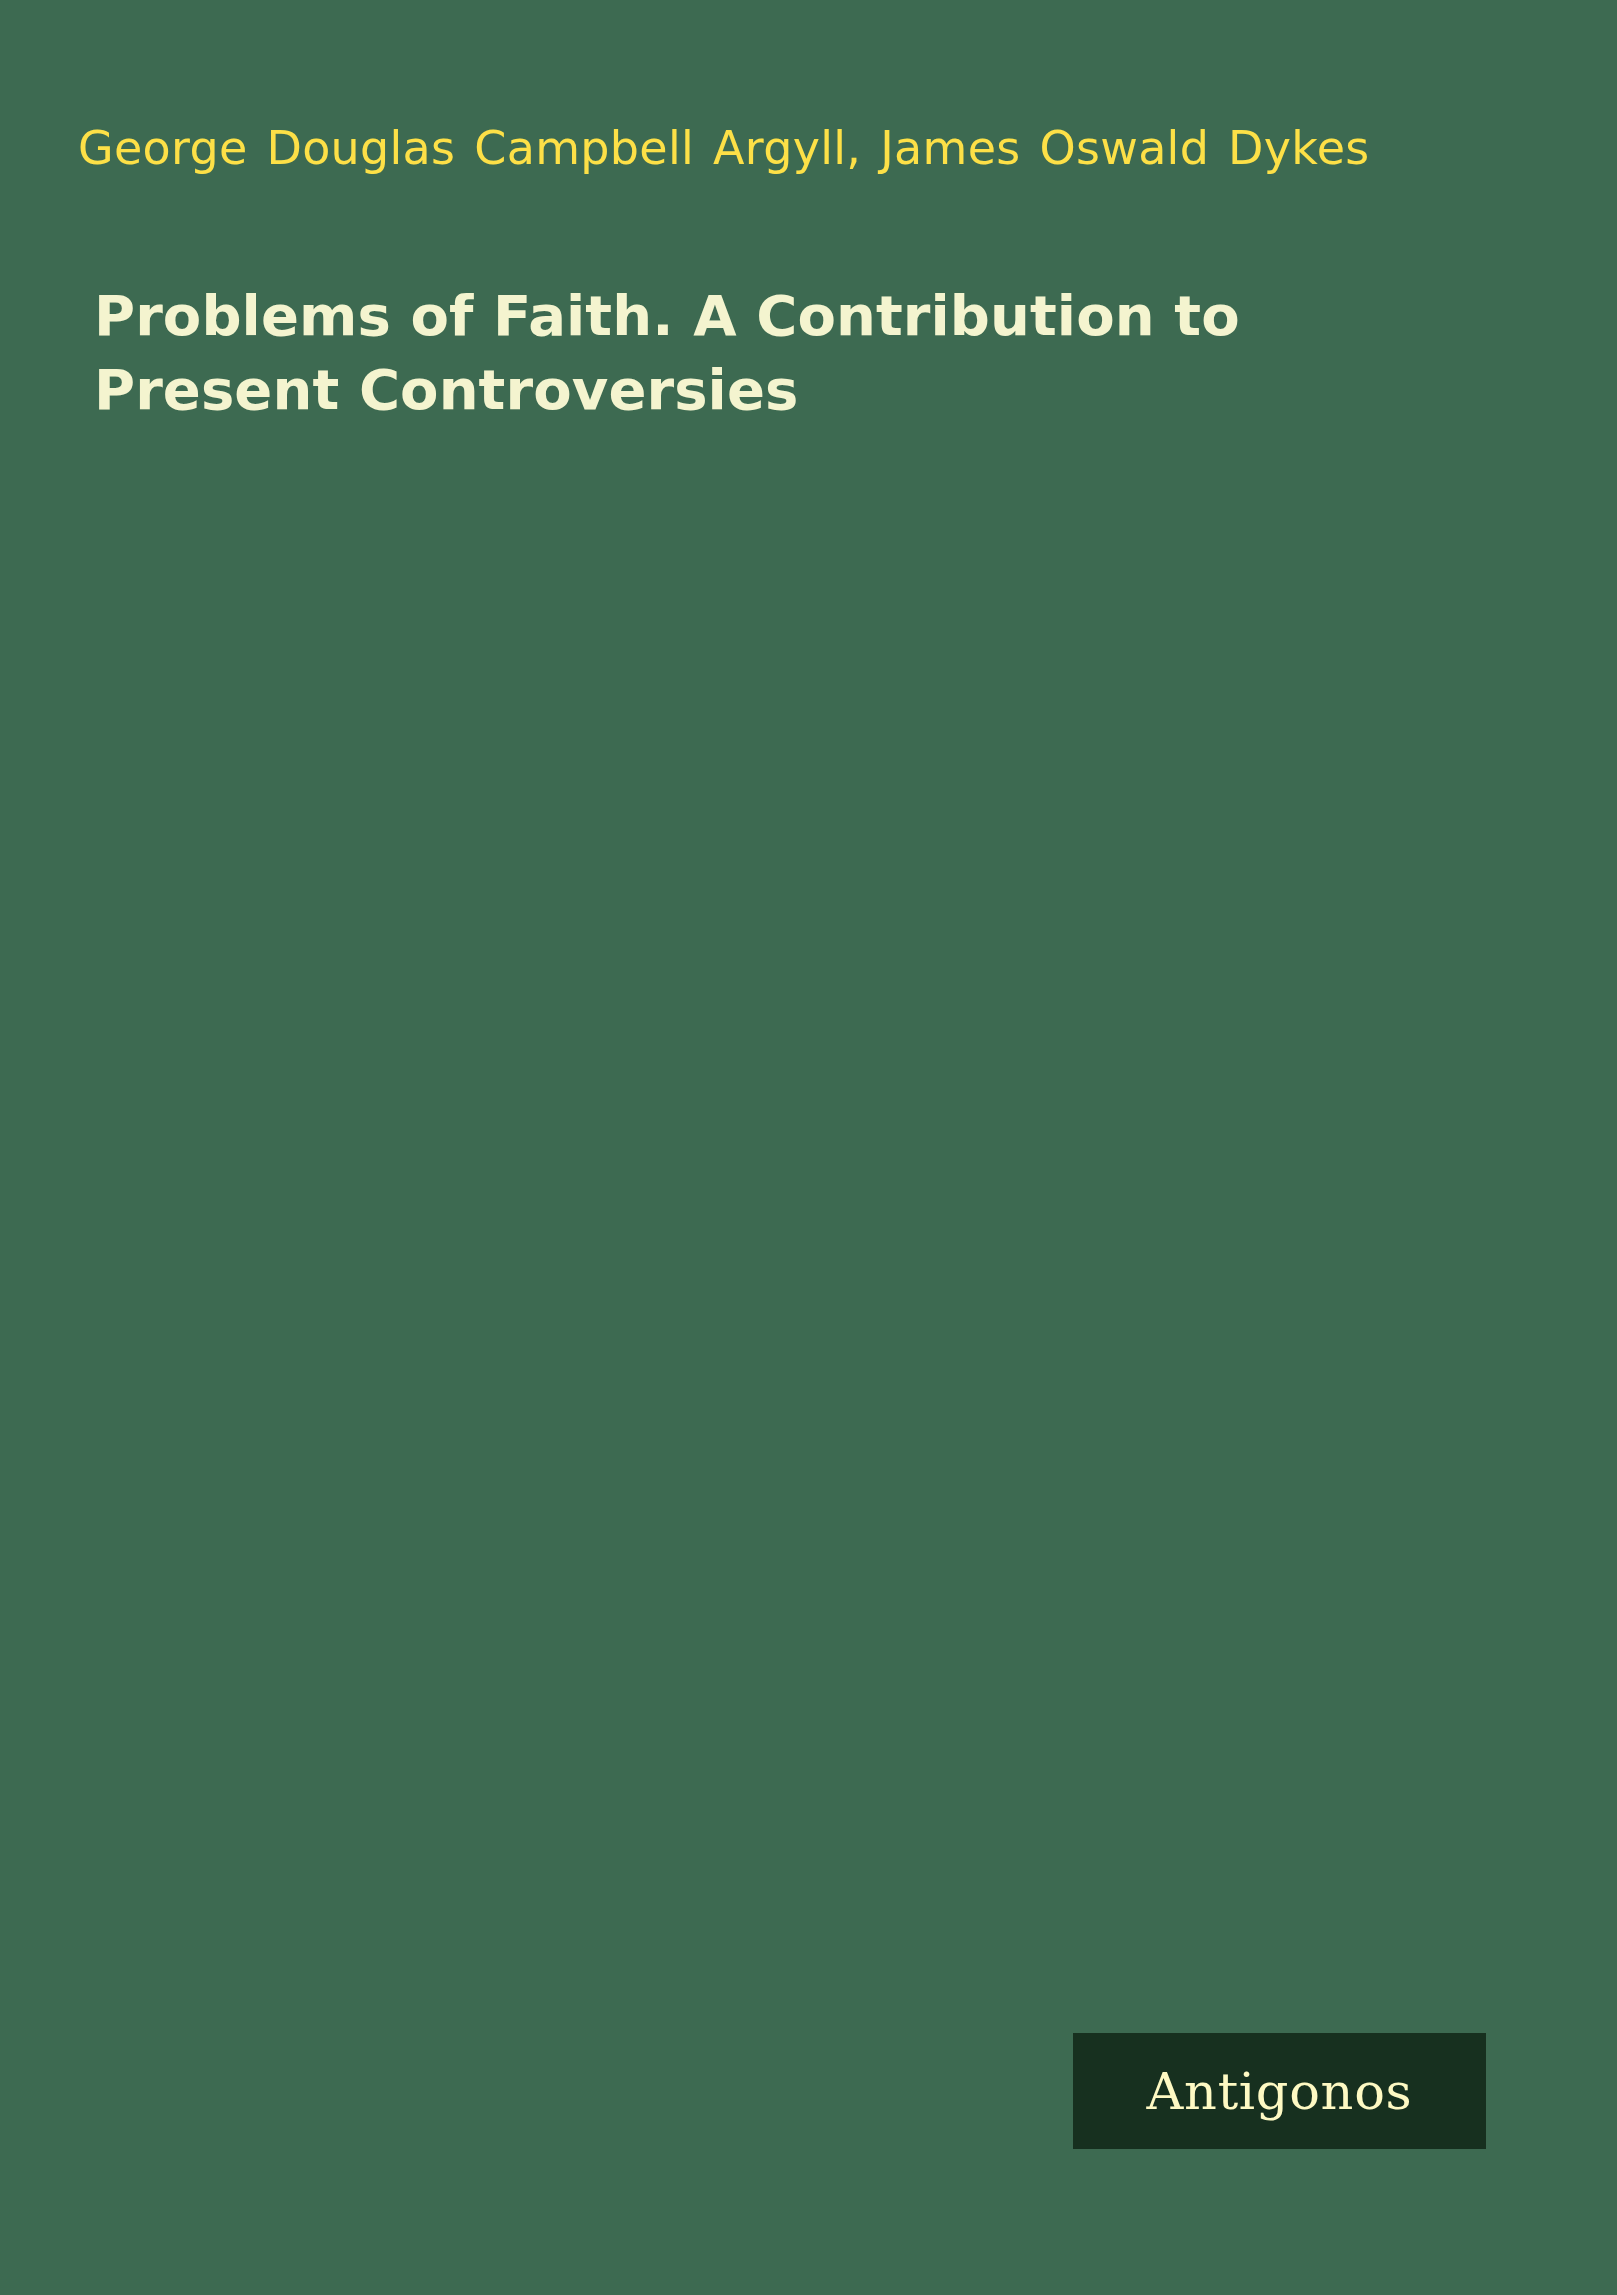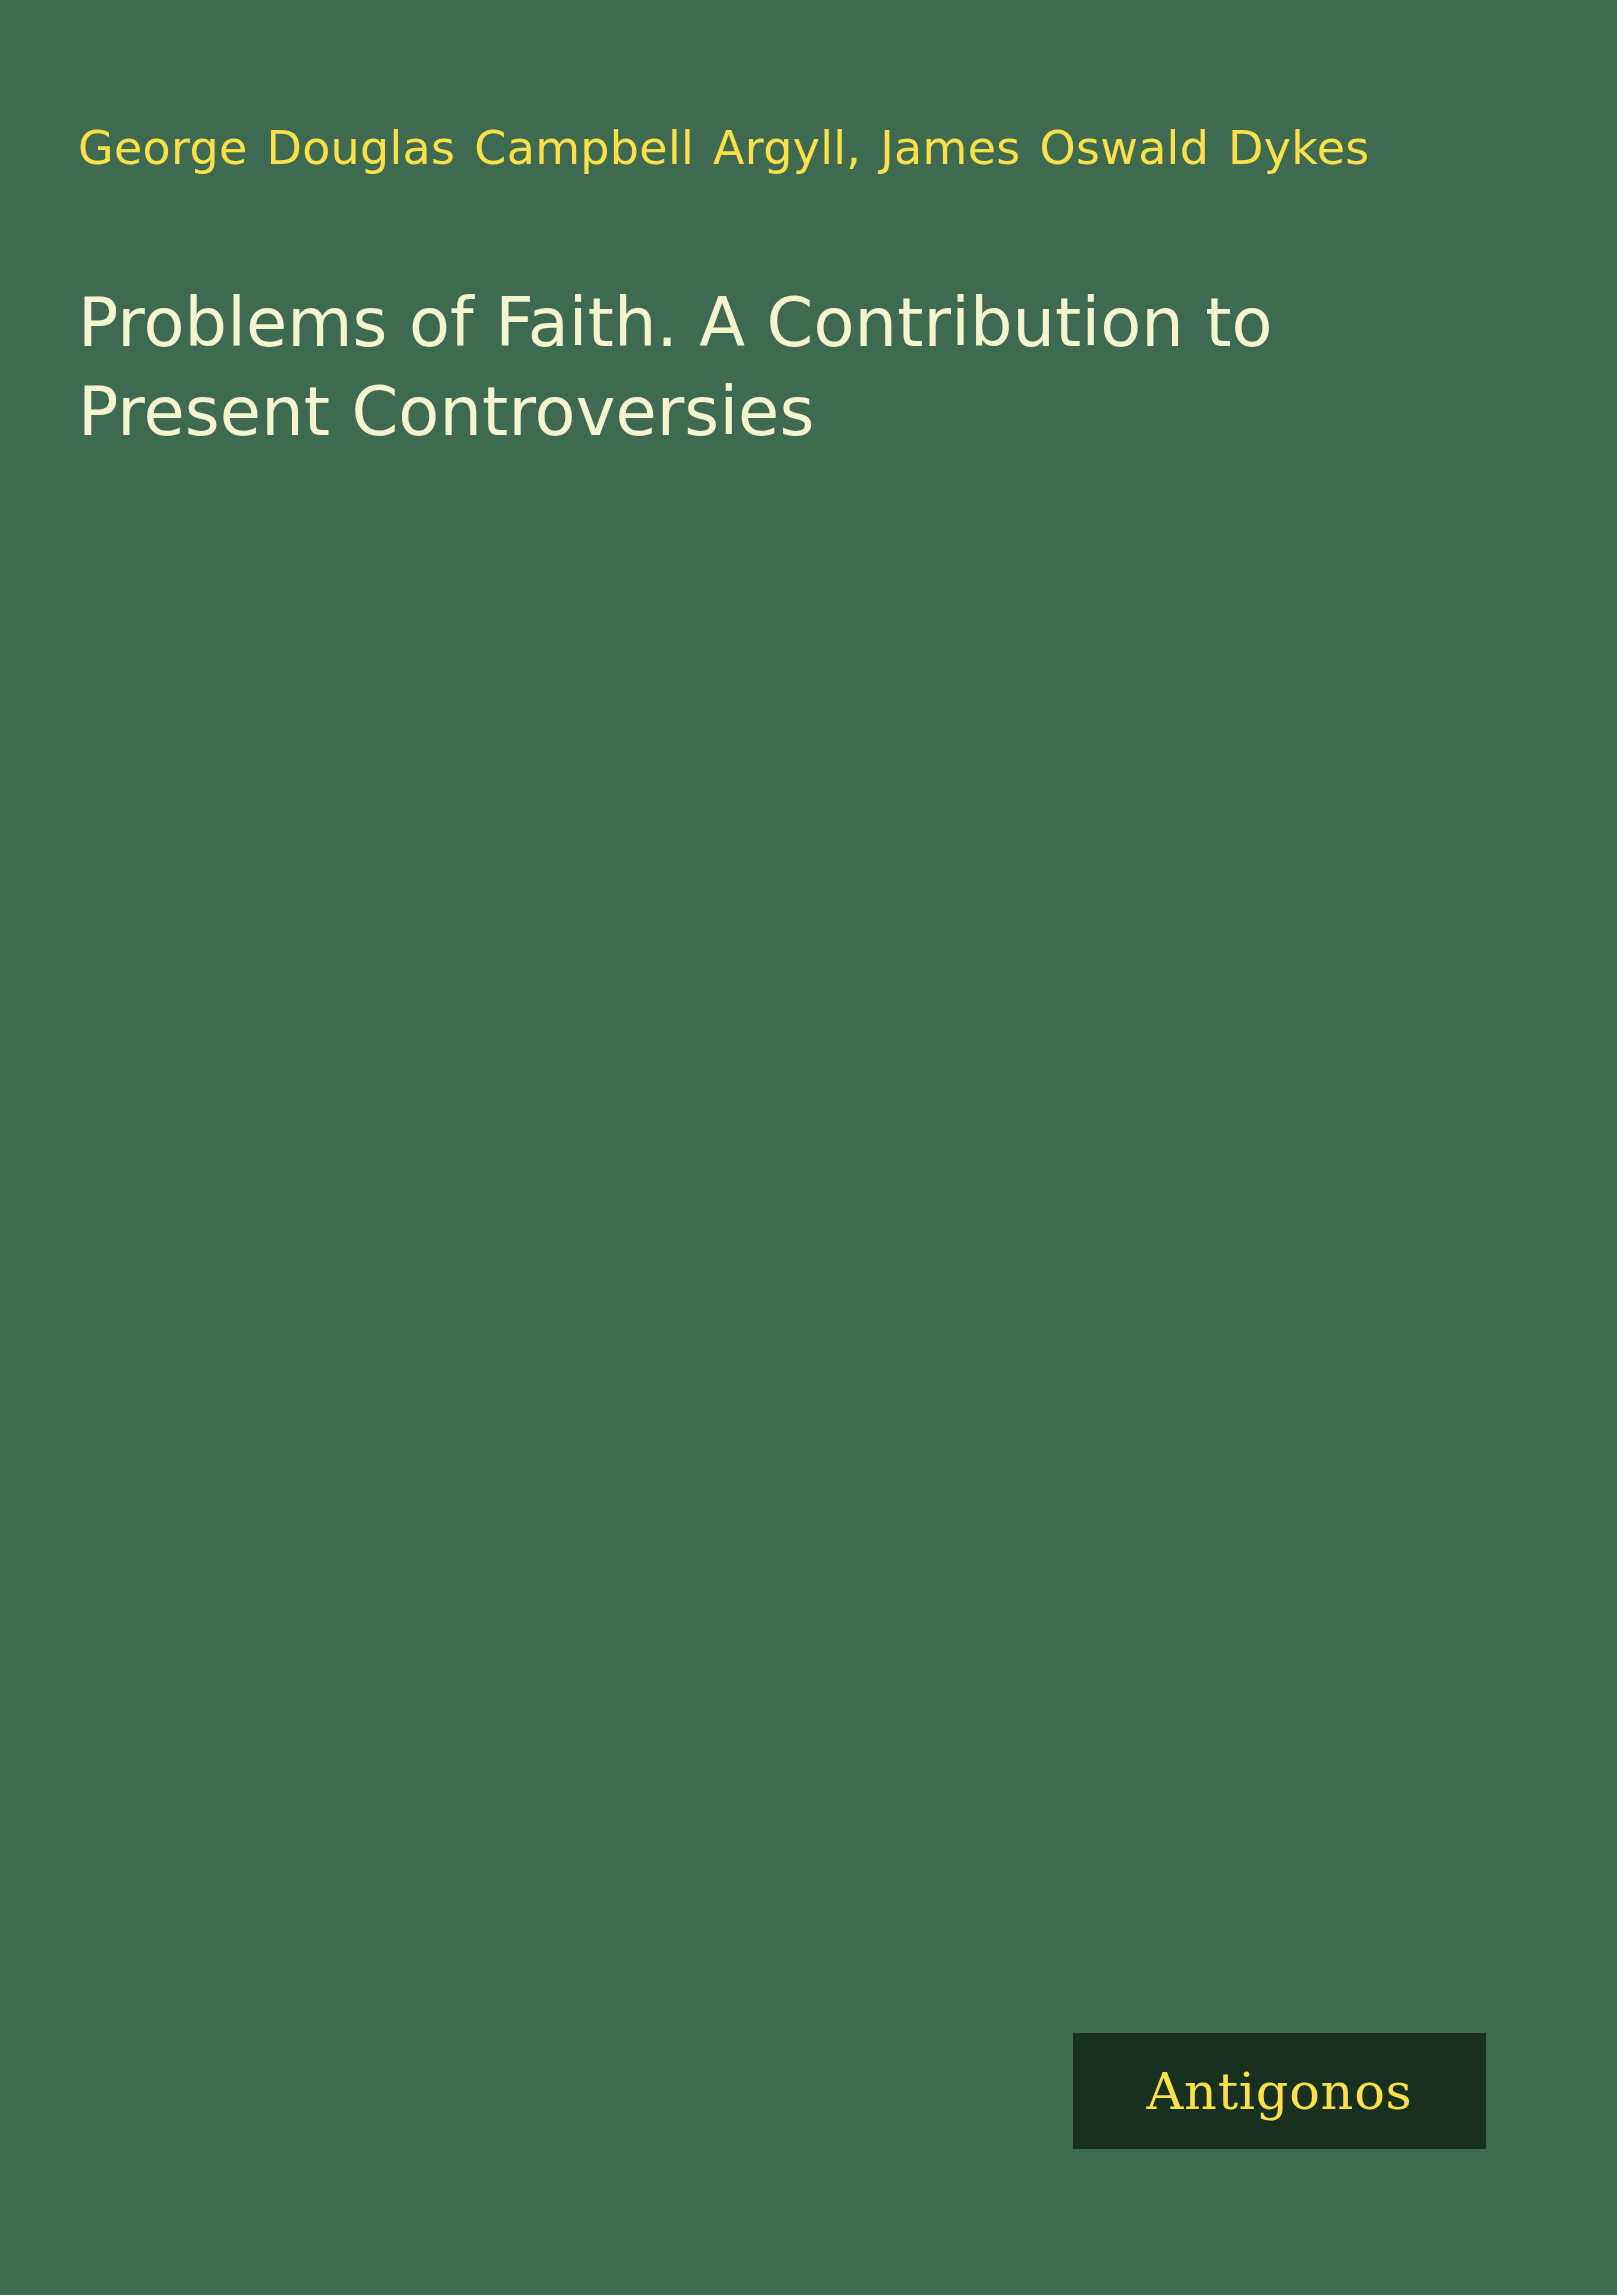--- a/index.html
+++ b/index.html
@@ -29,40 +29,40 @@
     color: #fde047;
     font-size: 46px;
     line-height: 1.32;
     font-weight: 400;
     letter-spacing: 0.3px;
     margin: 0;
     word-spacing: 4px;
   }
   .title {
     color: #f4f4cf;
-    font-size: 67px;
+    font-size: 56px;
     line-height: 1.33;
-    font-weight: 400;
-    margin: 0;
+    font-weight: 700;
+    margin: 16px;
     margin-top: 100px;
     letter-spacing: 0.1px;
   }
   .publisher-badge {
     position: absolute;
     left: 1073px;
     top: 2033px;
     width: 413px;
     height: 116px;
     background: #17301f;
     display: flex;
     align-items: center;
     justify-content: center;
   }
   .publisher-name {
-    color: #fde047;
+    color: #fef9c3;
     font-family: "DejaVu Serif", serif;
     font-size: 51px;
     font-weight: 400;
     letter-spacing: 0.7px;
   }
 </style>
 </head>
 <body>
 
 <div class="cover">

